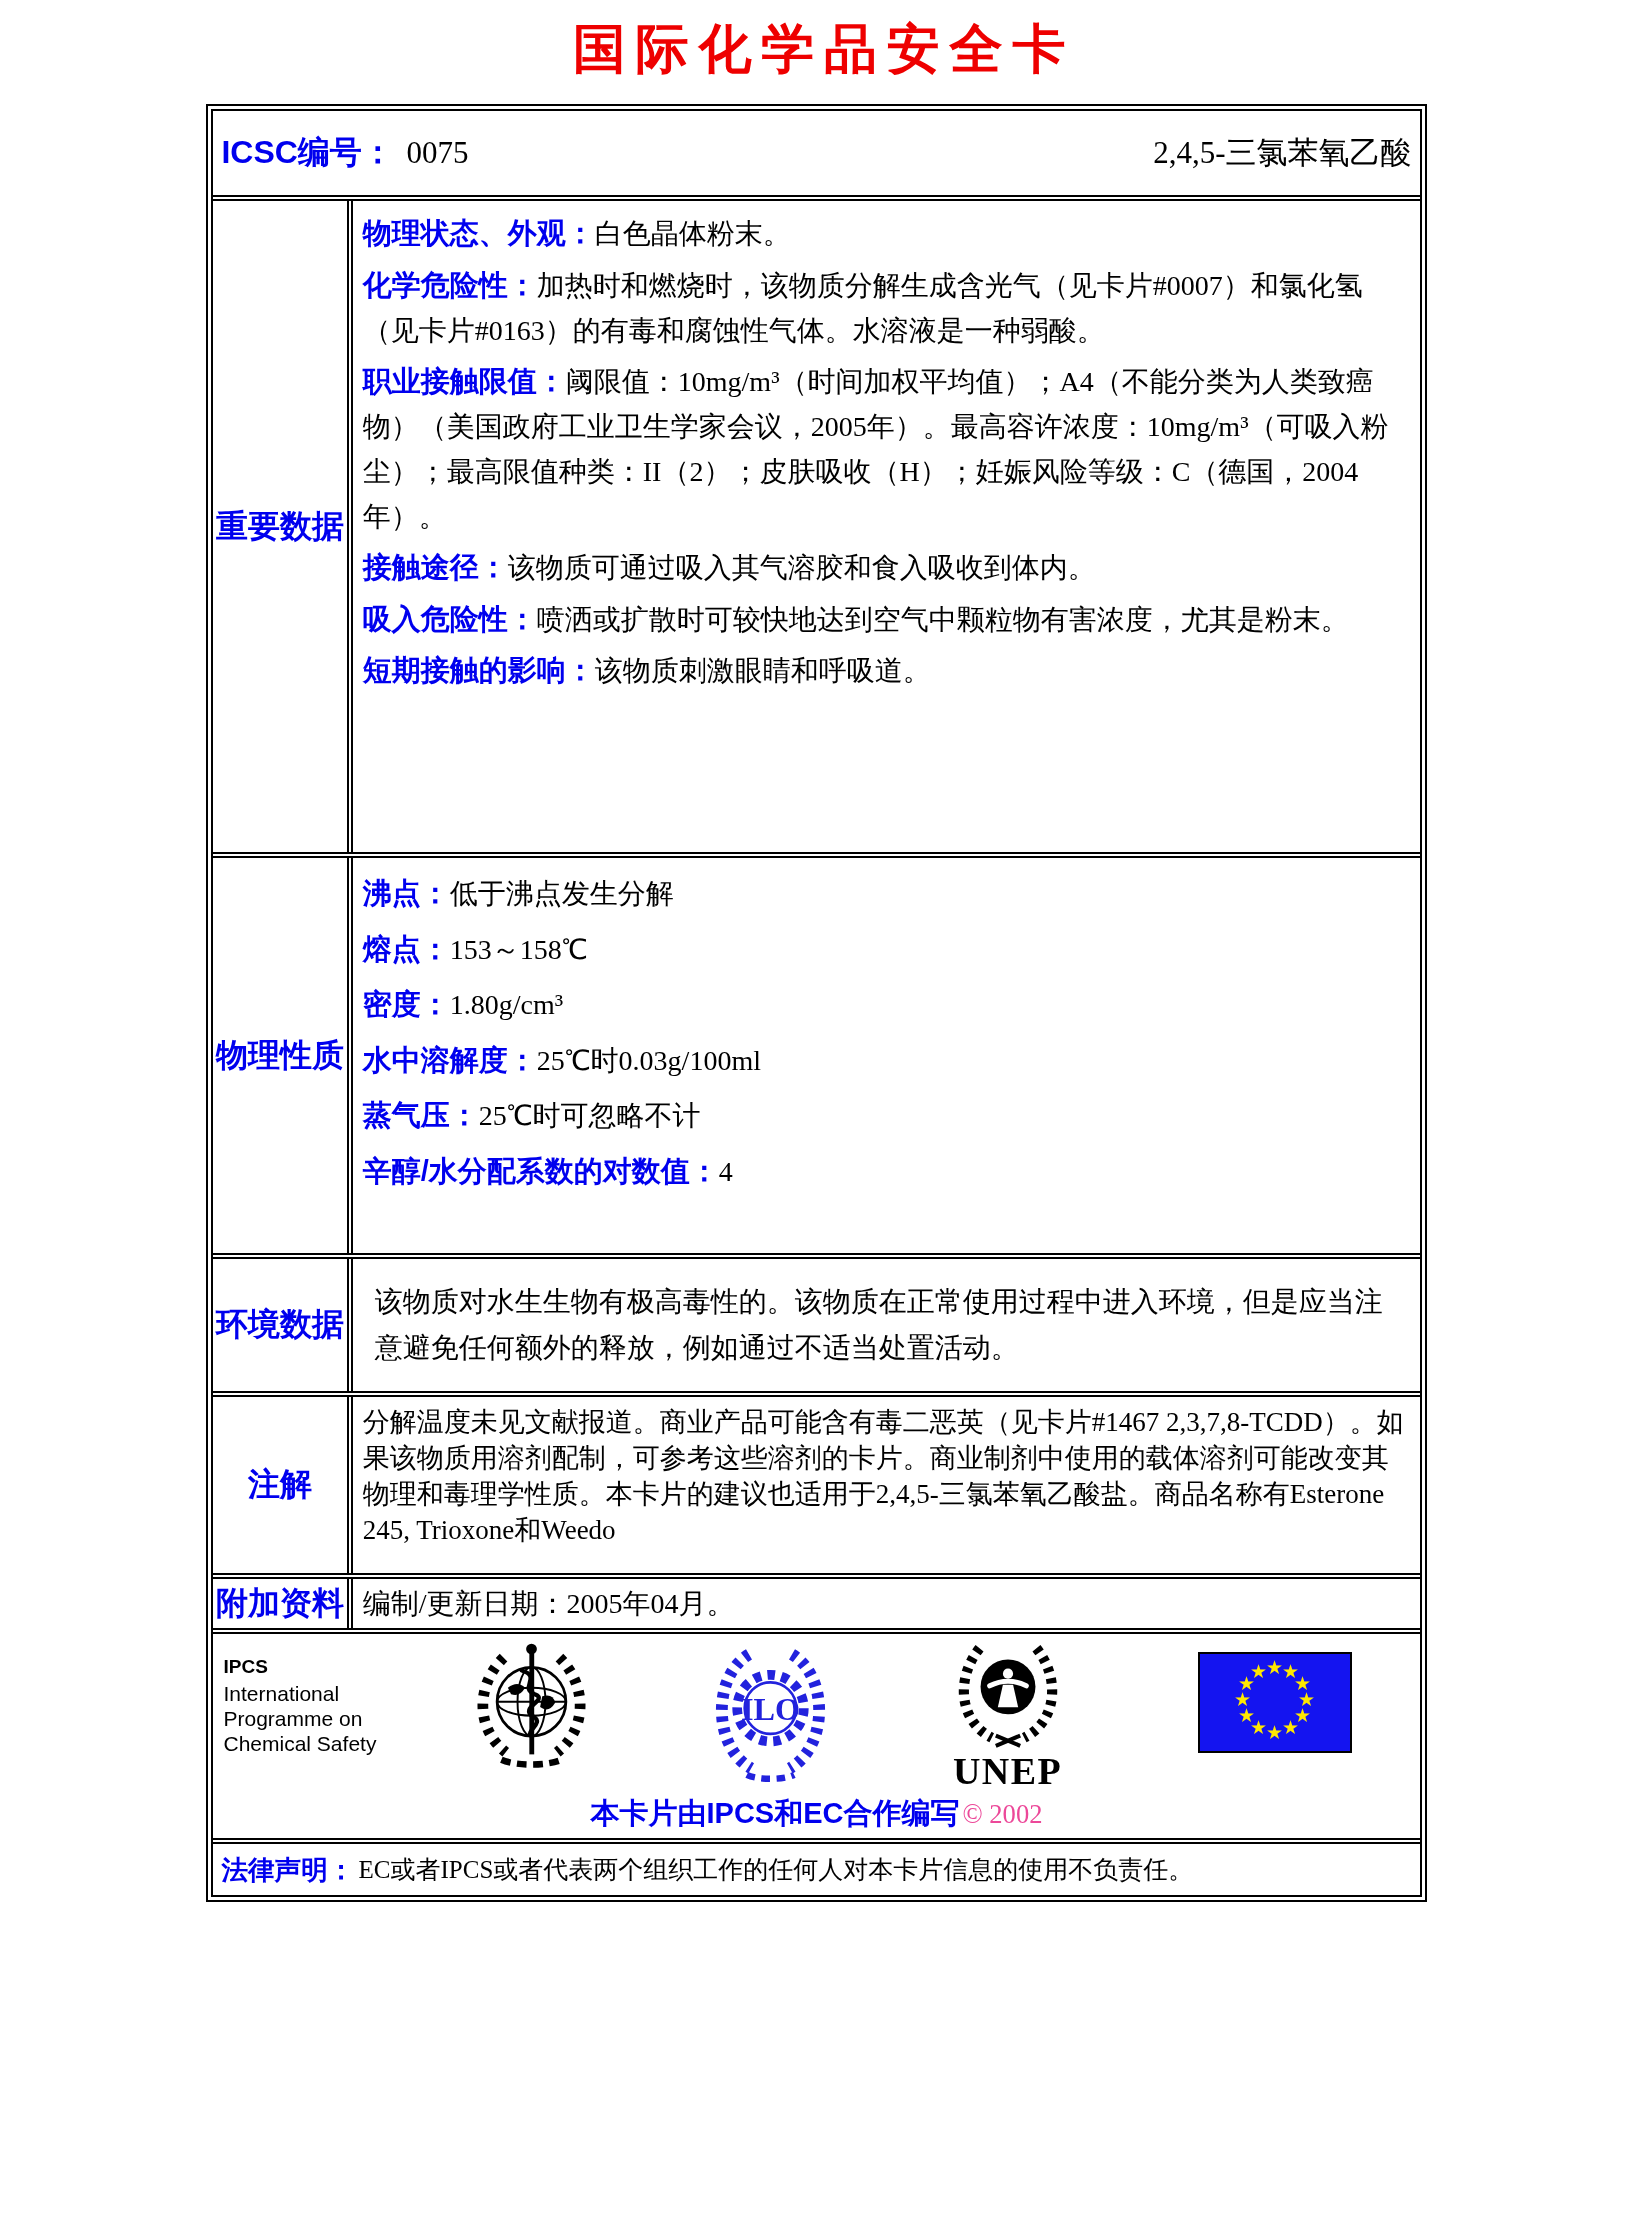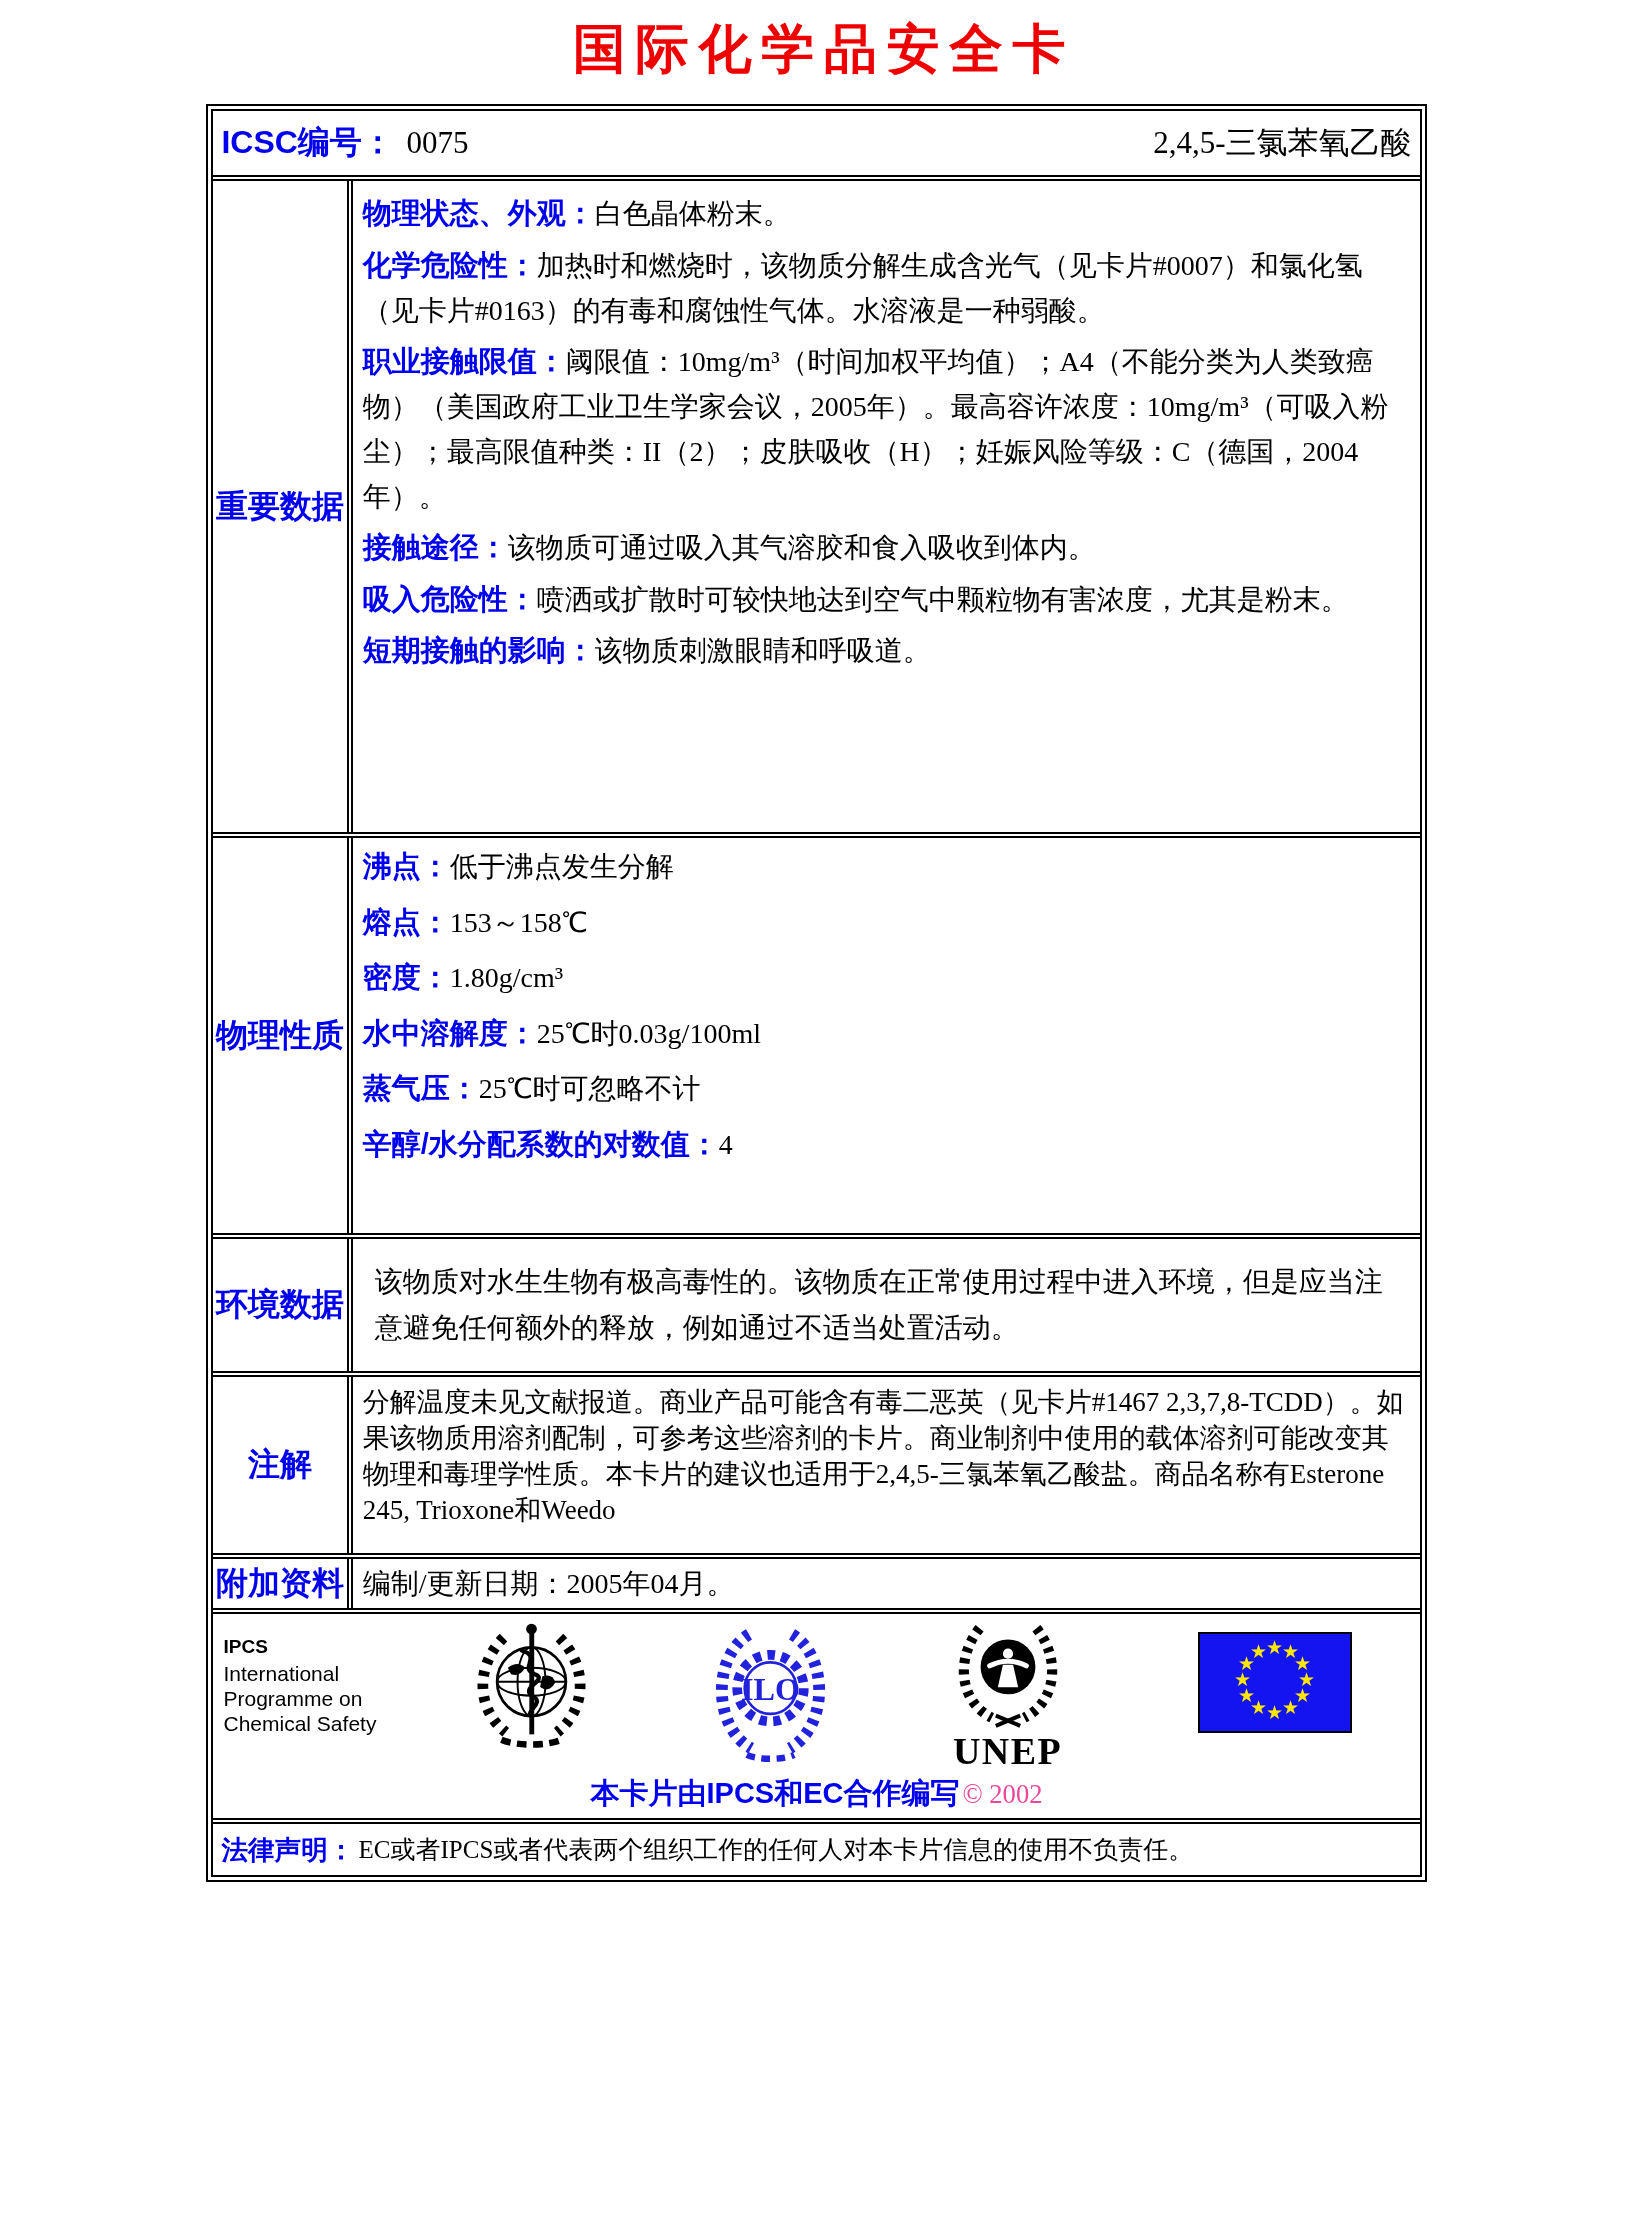--- a/index.html
+++ b/index.html
@@ -10,29 +10,29 @@
        font-family:"Liberation Serif", serif;}
   .card{position:absolute;left:206px;top:104px;width:1221px;
        border:7px double #000;background:#fff;box-sizing:border-box;}
   .row{display:flex;box-sizing:border-box;}
   .row + .row{border-top:6.3px double #000;}
   .row-label{width:134px;flex:0 0 134px;display:flex;align-items:center;justify-content:center;
        color:#0000ee;font-weight:bold;font-size:32px;font-family:"Liberation Sans", sans-serif;
        border-right:6.3px double #000;text-align:center;}
   .row-content{flex:1;padding:4.2px 11.2px 4.2px 9.8px;box-sizing:border-box;}
   
-  .row-icsc{height:64px;align-items:center;justify-content:space-between;padding:0 8.4px;}
+  .row-icsc{height:84px;align-items:center;justify-content:space-between;padding:0 8.4px;}
   .icsc-label{color:#0000ee;font-weight:bold;font-size:32px;font-family:"Liberation Sans", sans-serif;}
   .icsc-number{font-size:31px;margin-left:12.6px;}
   .chem-name{font-size:31px;}
   
   .row-content p{margin:6.3px 0;font-size:28px;line-height:45px;}
   .k{color:#0000ee;font-weight:bold;font-size:29px;font-family:"Liberation Sans", sans-serif;}
   .r-important .row-content{min-height:651px;}
-  .r-physical .row-content{min-height:395px;padding-top:7px;}
+  .r-physical .row-content{min-height:395px;padding-top:14px;}
   .r-physical p{margin:0 0 12.6px 0;line-height:42px;}
   .r-environment .row-content{min-height:132px;display:flex;align-items:center;}
   .r-environment p{line-height:46px;margin:12px;}
   .r-notes .row-content{min-height:176px;}
   .r-notes p{font-size:27px;line-height:36px;margin:2.8px 0;}
   .r-additional .row-content{min-height:49px;display:flex;align-items:center;}
   .r-additional p{margin:0;line-height:34px;}
   
   .r-logos{display:block;position:relative;height:210px;}
   .ipcs-block{position:absolute;left:10.5px;top:17.5px;font-family:"Liberation Sans", sans-serif;}

